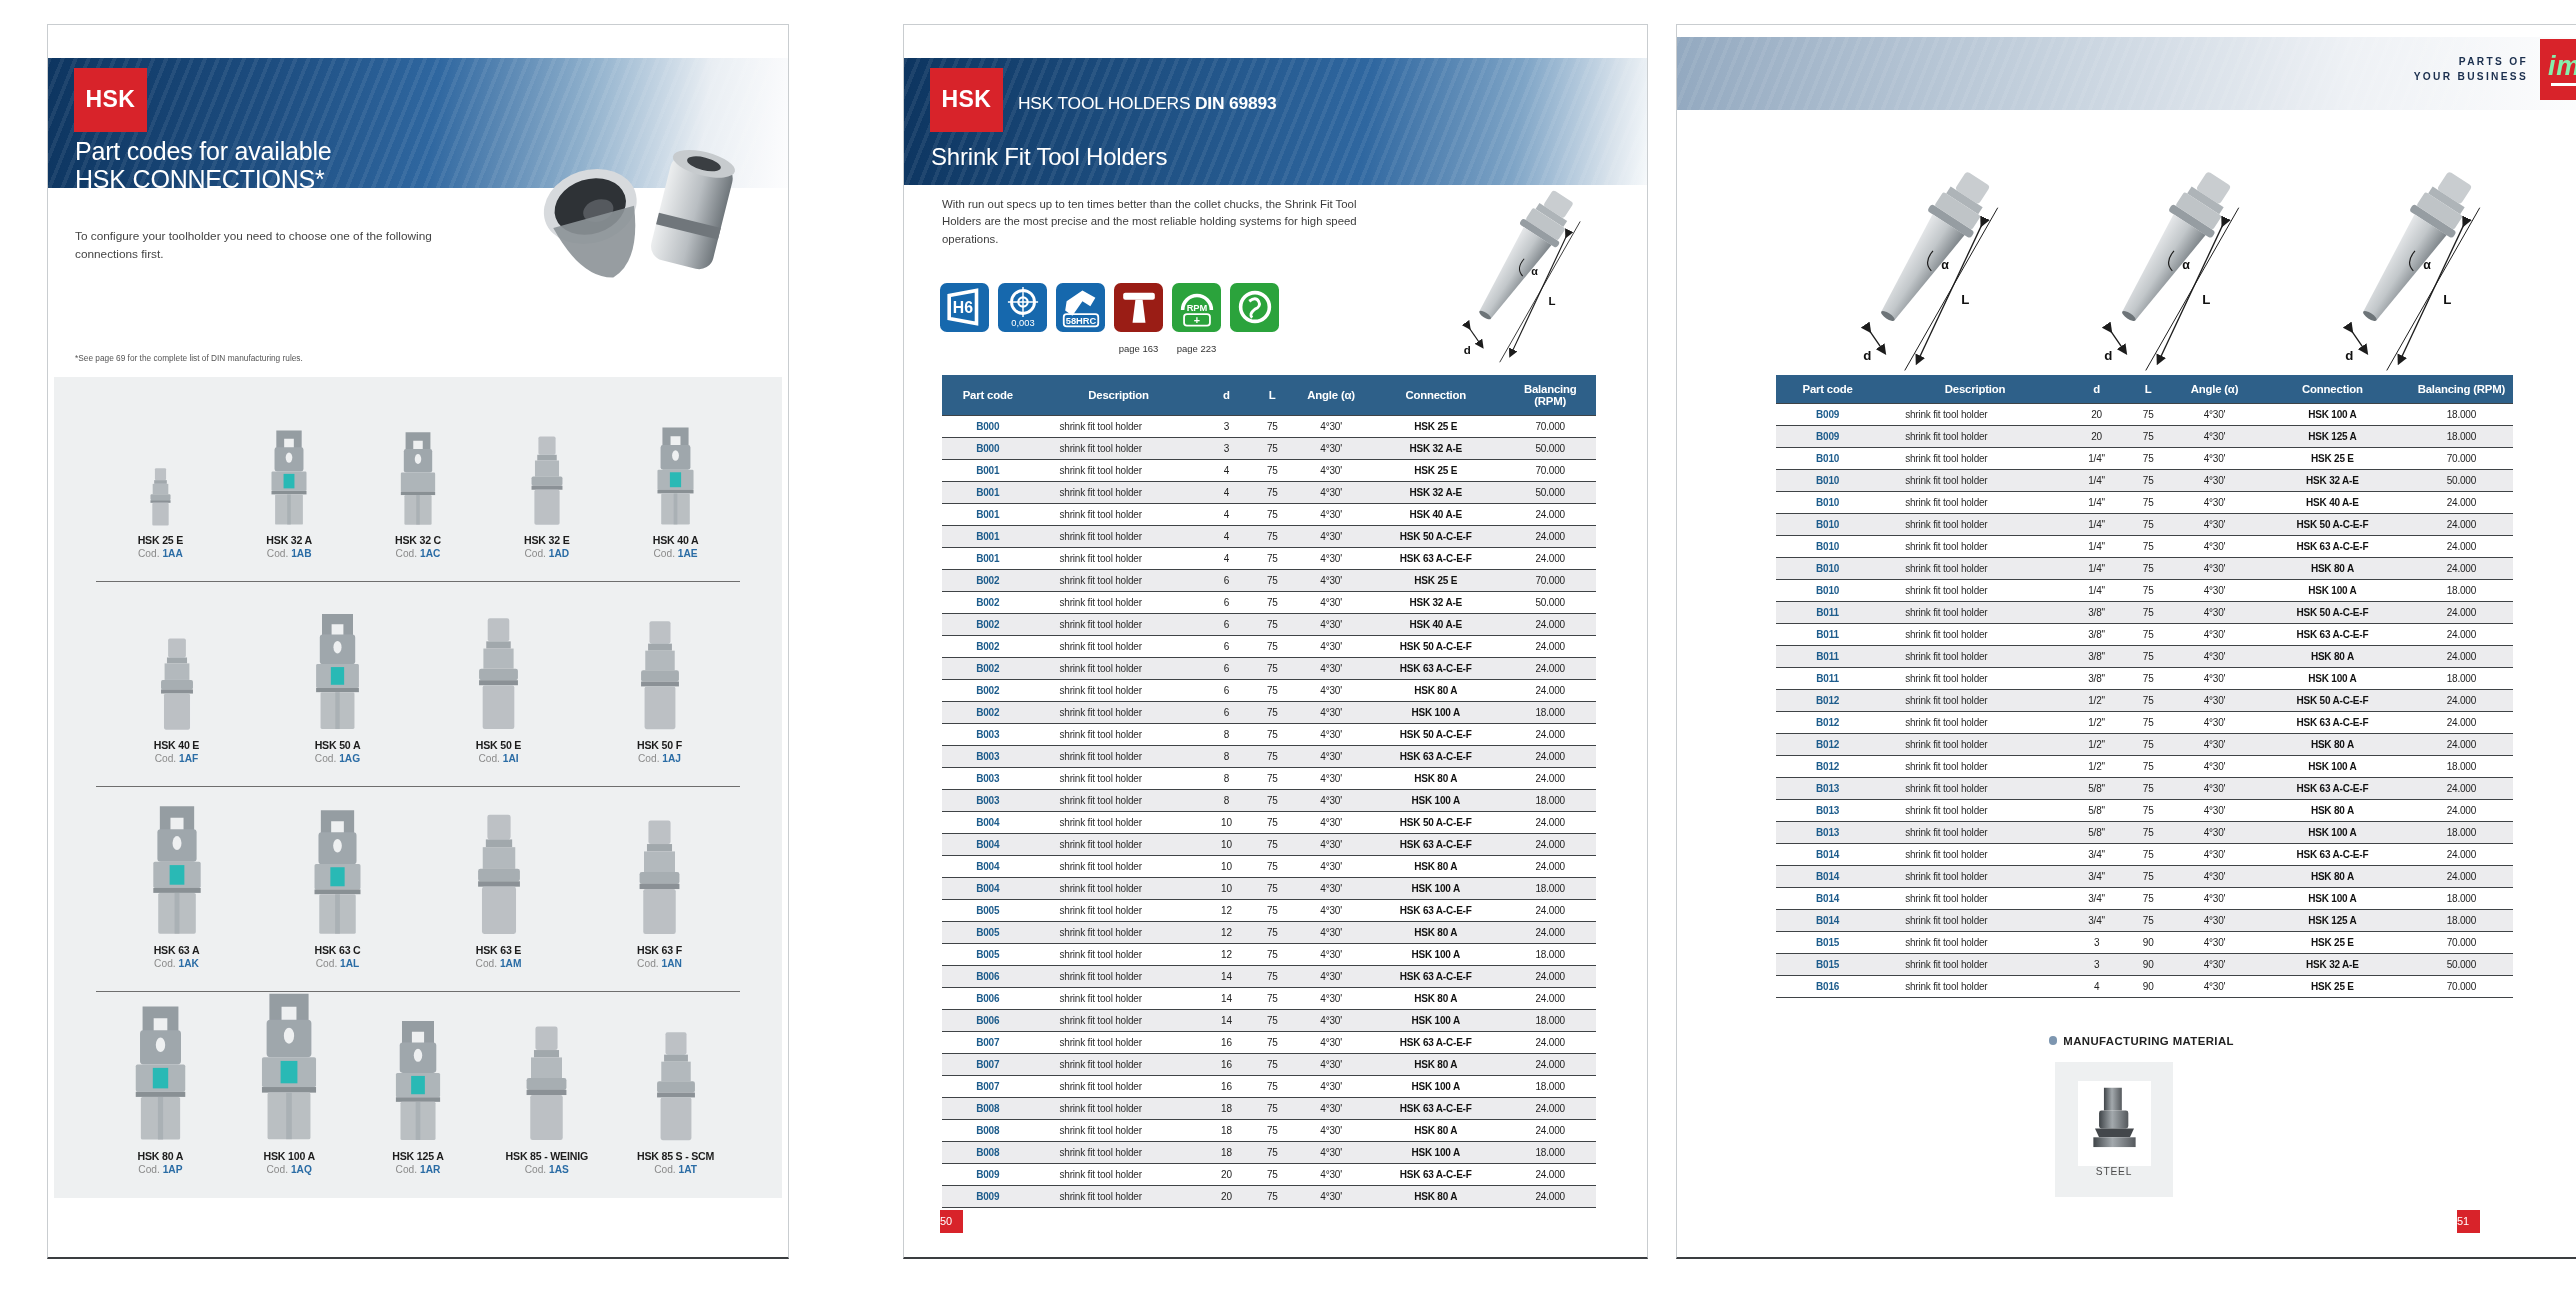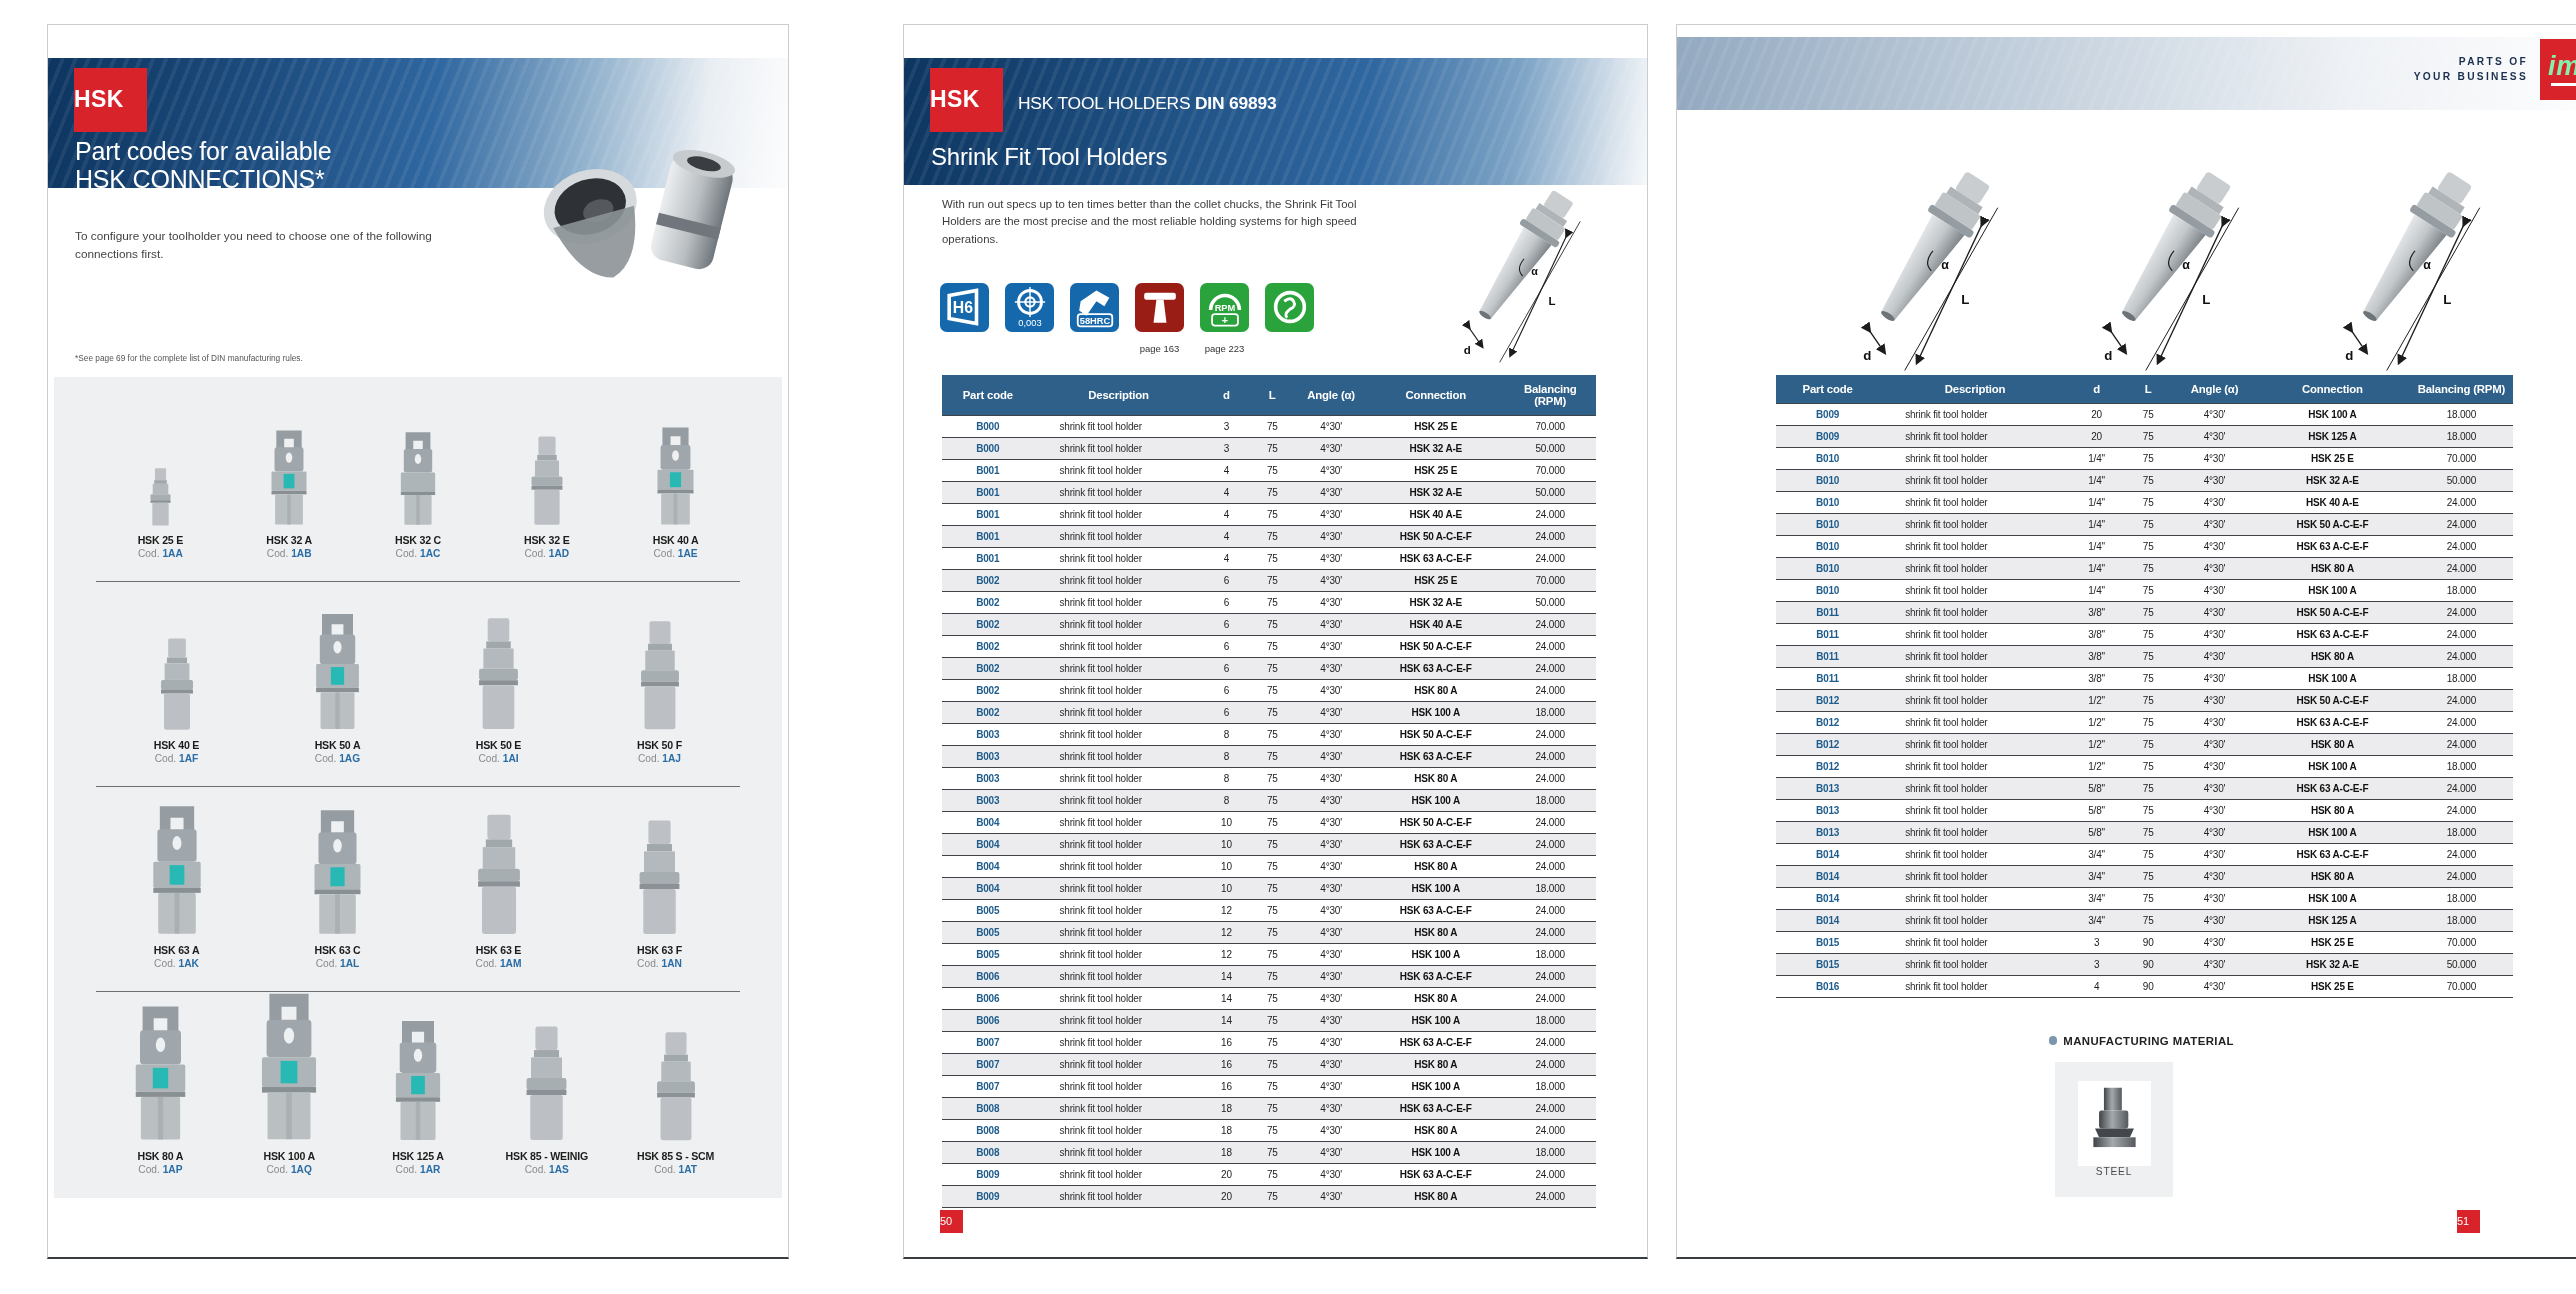--- a/index.html
+++ b/index.html
@@ -19,21 +19,21 @@
   .band::after{content:"";position:absolute;inset:0;
     background:repeating-linear-gradient(112deg,rgba(255,255,255,.07) 0 3.8px,rgba(255,255,255,0) 3.8px 12px);}
   .band-left{top:33px;height:130px;
     background:linear-gradient(97deg,#0d3560 0%,#1d4d80 30%,#2f67a0 52%,#8fb0cc 72%,#e9eef3 88%,#fdfdfe 100%)}
   .band-mid{top:33px;height:127px;
     background:linear-gradient(97deg,#0d3560 0%,#1f5184 35%,#2f67a0 62%,#7ea4c6 82%,#d9e3ec 95%,#f6f9fb 100%)}
   .band-right{top:12px;height:73px;
     background:linear-gradient(90deg,#93a9c0 0%,#c6d2de 38%,#eef1f5 68%,#ffffff 96%)}
 
   .hskbox{position:absolute;left:26px;top:10px;width:73px;height:64px;background:var(--red);
-    color:#fff;font-weight:bold;font-size:23px;display:flex;align-items:center;justify-content:flex-start;z-index:3;letter-spacing:0.4px}
+    color:#fff;font-weight:bold;font-size:23px;display:flex;align-items:center;justify-content:center;z-index:3;letter-spacing:0.4px}
   .ltitle{position:absolute;left:27px;top:79px;color:#fff;font-size:25px;font-weight:400;line-height:1.12;z-index:3;letter-spacing:-0.2px}
   .kicker{position:absolute;left:114px;top:35px;color:#fff;font-size:17.4px;z-index:3;letter-spacing:-0.2px}
   .kicker b{font-weight:bold}
   .mtitle{position:absolute;left:27px;top:85px;color:#fff;font-size:24px;font-weight:400;z-index:3;letter-spacing:-0.2px}
 
   
   .lintro{position:absolute;left:27px;top:202px;width:394px;font-size:11.8px;line-height:1.55;color:#444}
   .lfoot{position:absolute;left:27px;top:328px;font-size:8.3px;color:#555}
   .hero{position:absolute;left:469px;top:108px;width:246px;height:173px;z-index:2}
   .panel{position:absolute;left:6px;right:6px;top:352px;height:821px;background:var(--panel)}
@@ -43,21 +43,21 @@
   .gimg{display:flex;align-items:flex-end;justify-content:center;height:138px}
   .gcap{text-align:center;margin-top:6.8px;margin-bottom:12px;height:35px}
   .gname{font-size:10.6px;font-weight:bold;color:#1c1c1c;letter-spacing:-0.2px}
   .gcod{font-size:10.2px;margin-top:2.3px;color:#8b8b8b}
   .gcod b{color:#2a6ca5}
 
   
   .mintro{position:absolute;left:38px;top:171px;width:425px;font-size:11.4px;line-height:1.55;color:#3c3c3c}
   .dimphoto{position:absolute}
   .dimphoto.mid{left:523px;top:149px;width:190px;height:194px}
-  .badges{position:absolute;left:36px;top:258px;display:flex;gap:16px}
+  .badges{position:absolute;left:36px;top:258px;display:flex;gap:9px}
   .bcol{width:49px;display:flex;flex-direction:column;align-items:center}
   .badge{width:49px;height:49px;border-radius:6.8px;display:flex;align-items:center;justify-content:center}
   .badge svg{width:46px;height:46px}
   .b-blue{background:#1668ad}.b-red{background:#9a1d15}.b-green{background:#2ba33c}
   .bcap{font-size:9.5px;color:#333;margin-top:11px;white-space:nowrap}
 
   
   table.spec{position:absolute;border-collapse:collapse;table-layout:fixed}
   table.spec.mid{left:38px;top:350px;width:654px}
   table.spec.right{left:99px;top:350px;width:737px}

